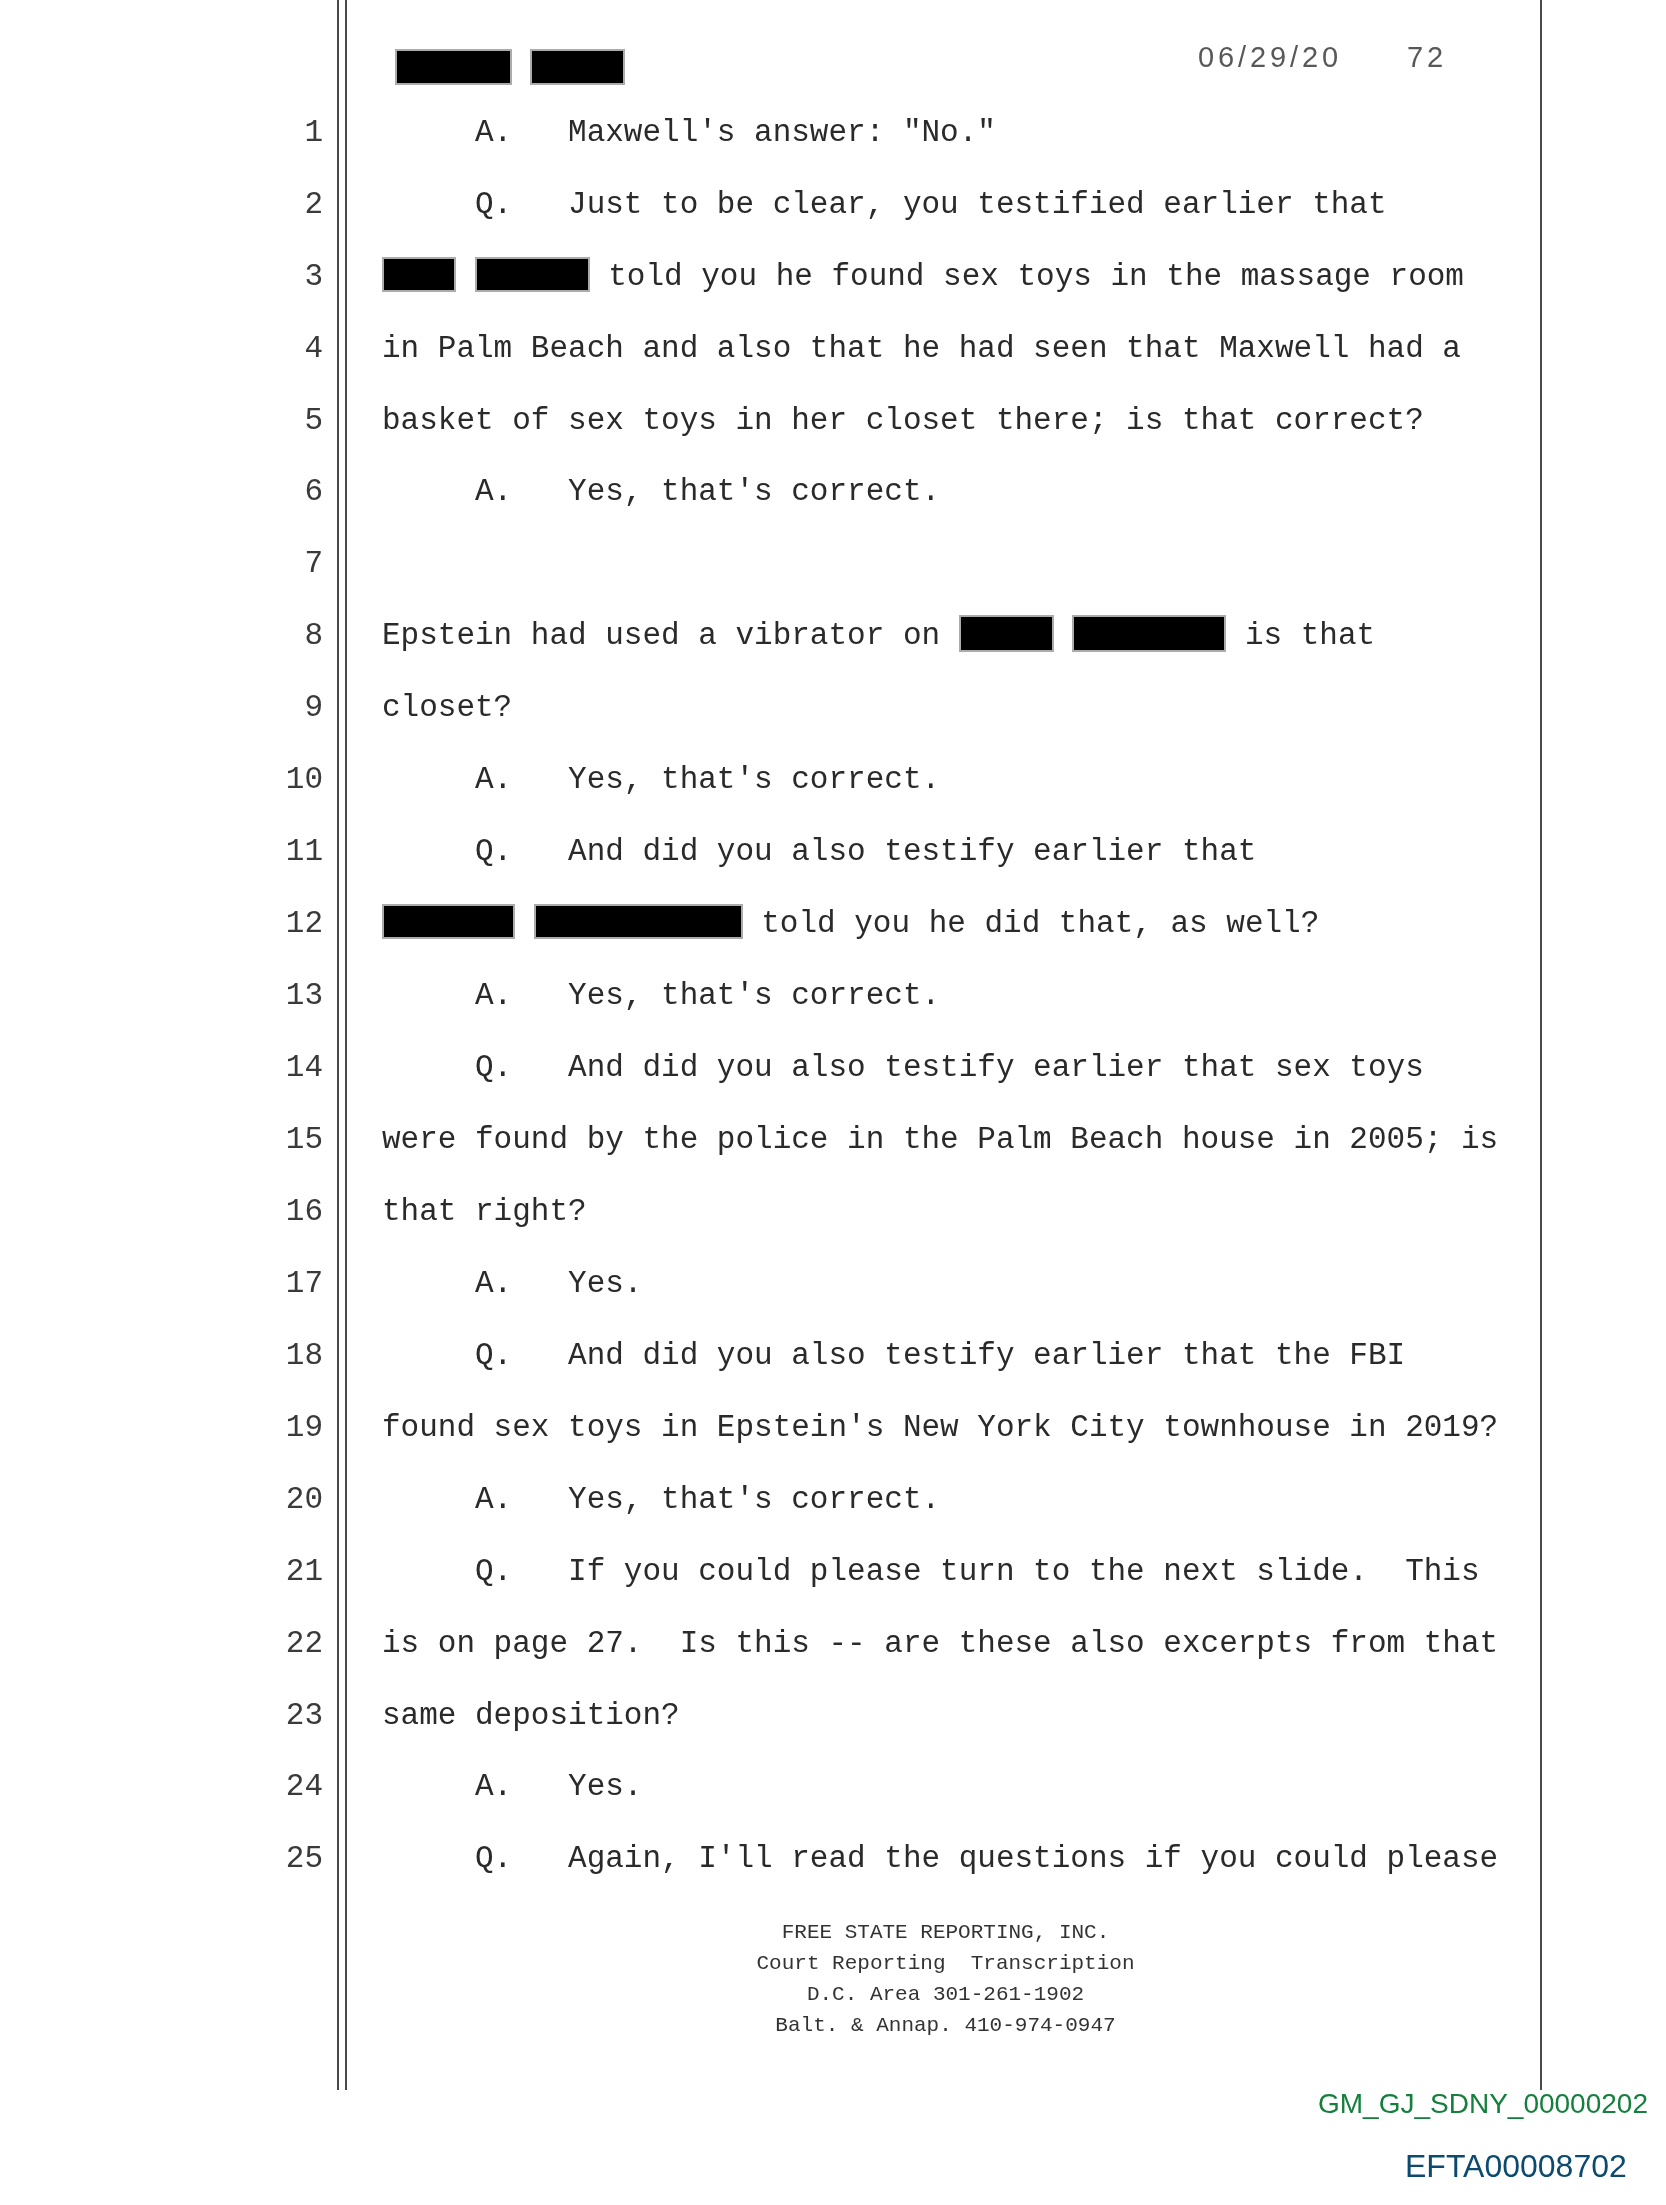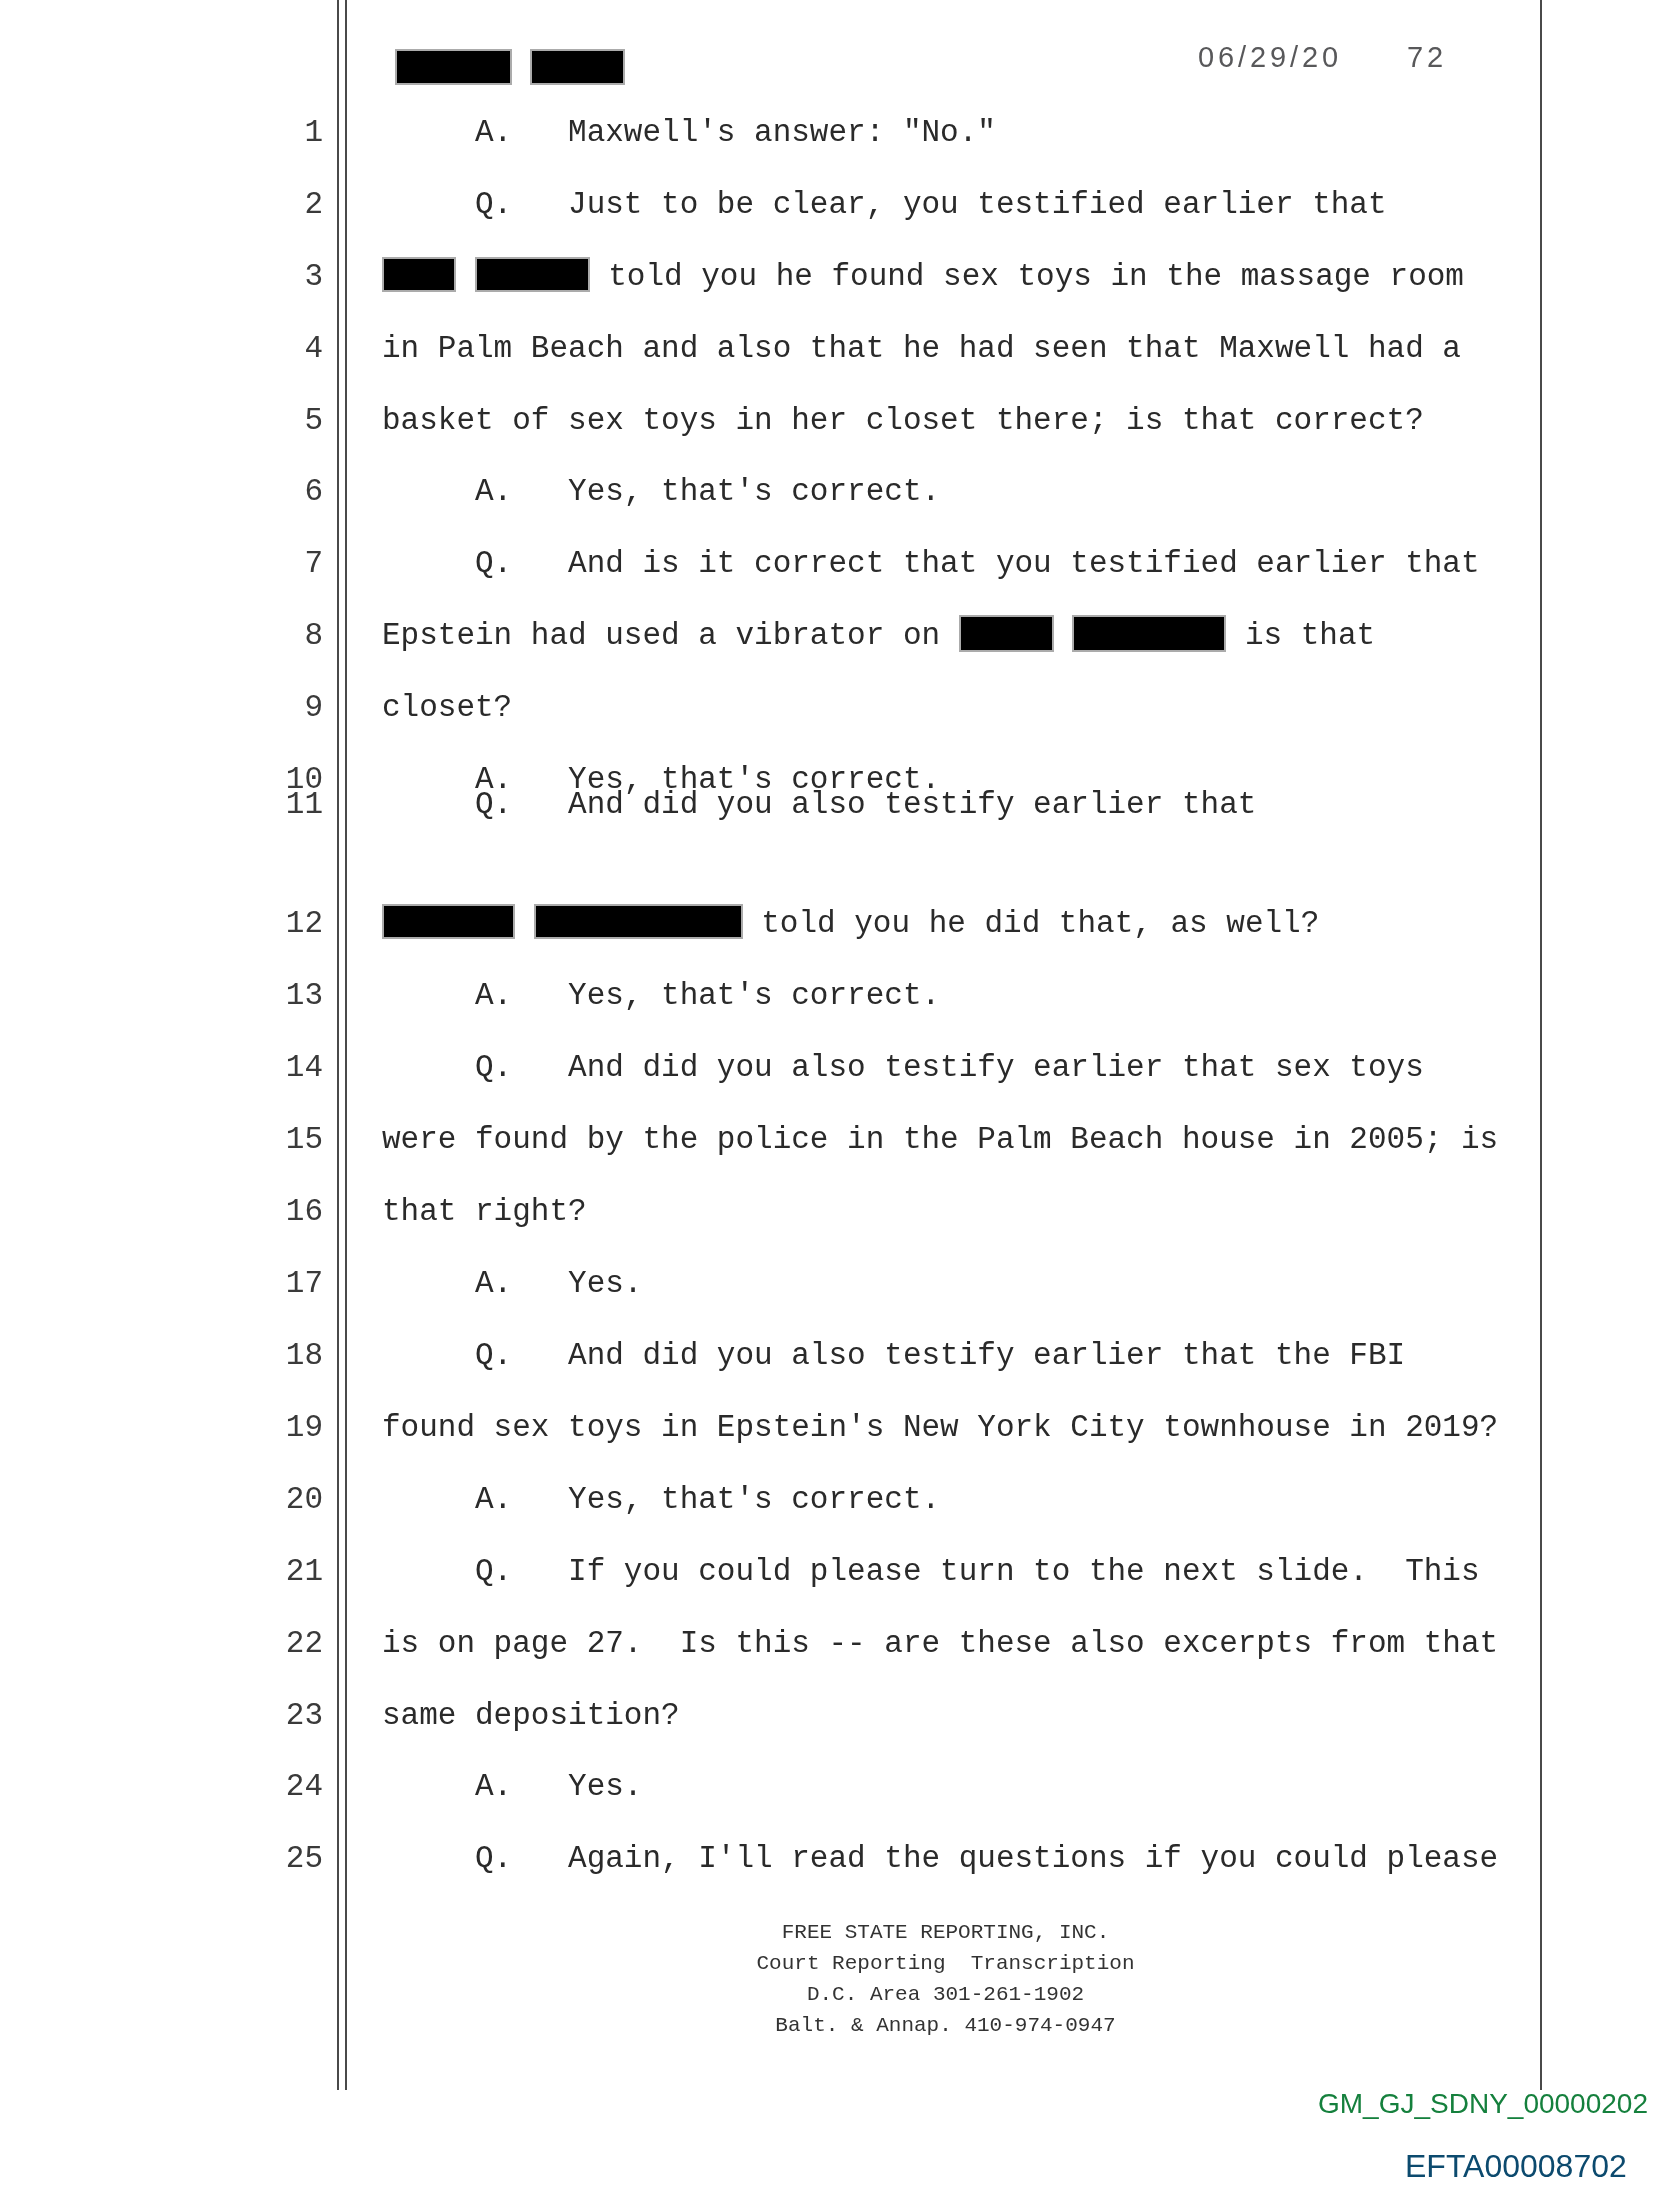--- a/index.html
+++ b/index.html
@@ -128,35 +128,34 @@
       <div class="t-row" style="top: 399px;">
         <div class="t-num">5</div>
         <div class="t-text"><span>basket of sex toys in her closet there; is that correct?</span></div>
       </div>
       <div class="t-row" style="top: 470px;">
         <div class="t-num">6</div>
         <div class="t-text"><span>     A.   Yes, that's correct.</span></div>
       </div>
       <div class="t-row" style="top: 542px;">
         <div class="t-num">7</div>
-        <div class="t-text"><span>     Q.   And is it correct that you testified earlier that</span></div>
       </div>
       <div class="t-row" style="top: 614px;">
         <div class="t-num">8</div>
         <div class="t-text"><span>Epstein had used a vibrator on </span><span class="redact" style="width: 95px; height: 37px;"></span><span> </span><span class="redact" style="width: 154px; height: 37px;"></span><span> is that</span></div>
       </div>
       <div class="t-row" style="top: 686px;">
         <div class="t-num">9</div>
         <div class="t-text"><span>closet?</span></div>
       </div>
       <div class="t-row" style="top: 758px;">
         <div class="t-num">10</div>
         <div class="t-text"><span>     A.   Yes, that's correct.</span></div>
       </div>
-      <div class="t-row" style="top: 783px;">
+      <div class="t-row" style="top: 830px;">
         <div class="t-num">11</div>
         <div class="t-text"><span>     Q.   And did you also testify earlier that</span></div>
       </div>
       <div class="t-row" style="top: 902px;">
         <div class="t-num">12</div>
         <div class="t-text"><span class="redact" style="width: 133px; height: 35px;"></span><span> </span><span class="redact" style="width: 209px; height: 35px;"></span><span> told you he did that, as well?</span></div>
       </div>
       <div class="t-row" style="top: 974px;">
         <div class="t-num">13</div>
         <div class="t-text"><span>     A.   Yes, that's correct.</span></div>

